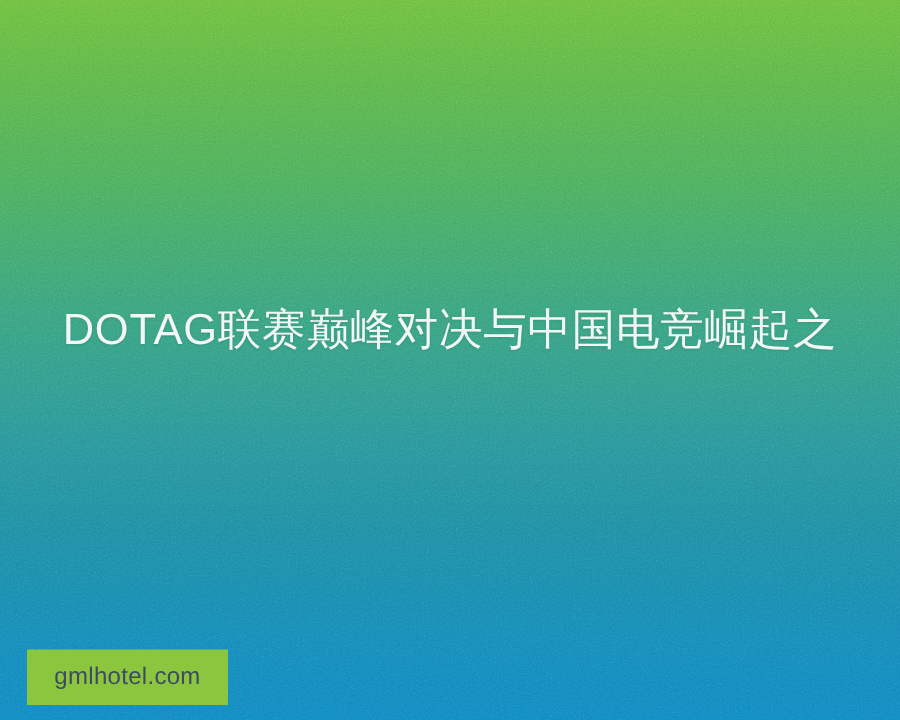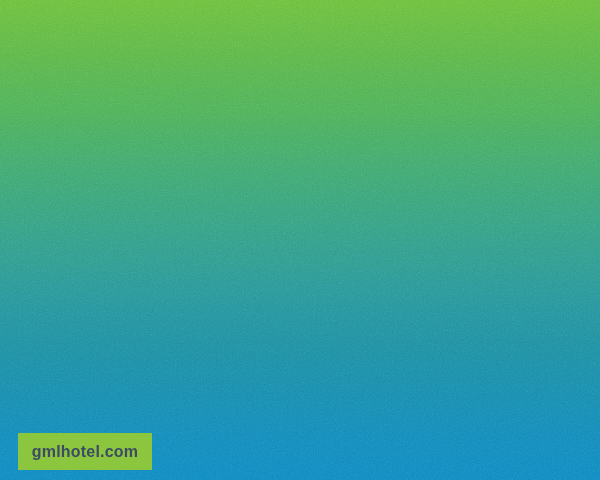--- a/index.html
+++ b/index.html
@@ -75,38 +75,39 @@
     align-items: center;
     justify-content: center;
     box-sizing: border-box;
   }
 
   .watermark-text {
     color: #3c4a64;
     font-size: 16px;
     line-height: 1;
     letter-spacing: 0.2px;
-    font-weight: 700;
+    font-weight: 400;
   }
 </style>
 </head>
 <body>
 
 <div class="poster">
 
   <div class="grain">
     <svg xmlns="http://www.w3.org/2000/svg" width="600" height="480" preserveAspectRatio="none">
       <filter id="noiseFilter">
         <feTurbulence type="fractalNoise" baseFrequency="0.9" numOctaves="3" stitchTiles="stitch"></feTurbulence>
         <feColorMatrix type="saturate" values="0"></feColorMatrix>
       </filter>
       <rect width="600" height="480" filter="url(#noiseFilter)"></rect>
     </svg>
   </div>
 
   <div class="title-block">
+    <div class="title-line">DOTAG联赛巅峰对决与中国电竞崛起之</div>
   </div>
 
   <div class="watermark-badge">
     <span class="watermark-text">gmlhotel.com</span>
   </div>
 
 </div>
 
 </body></html>

